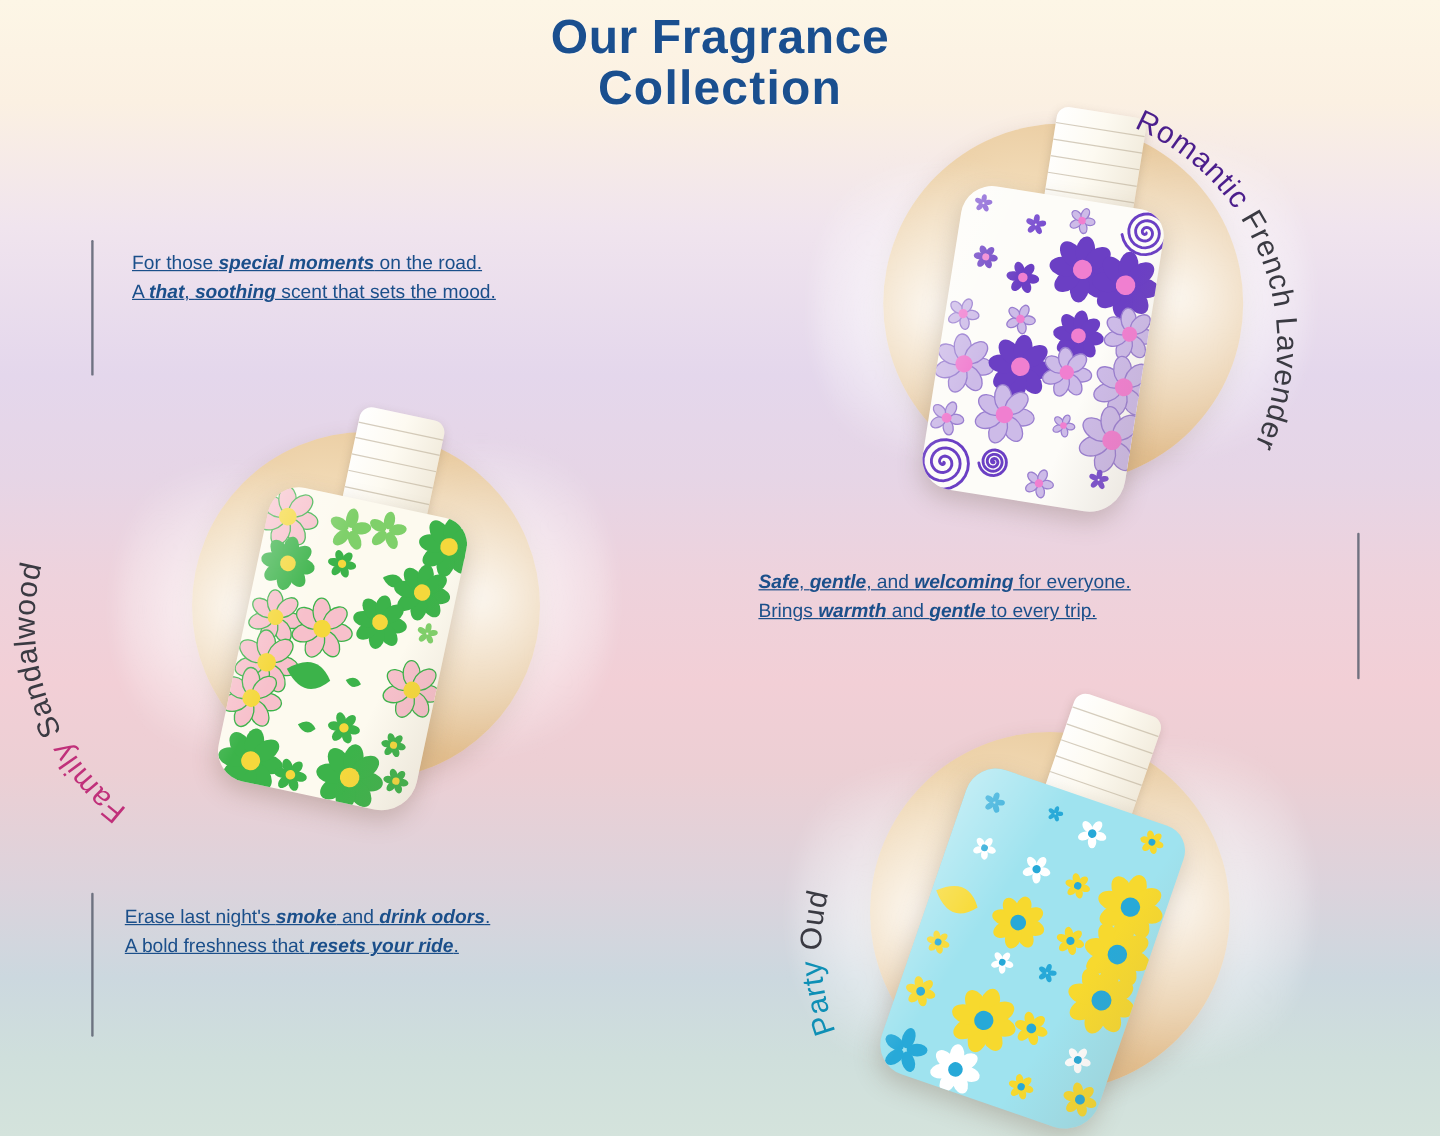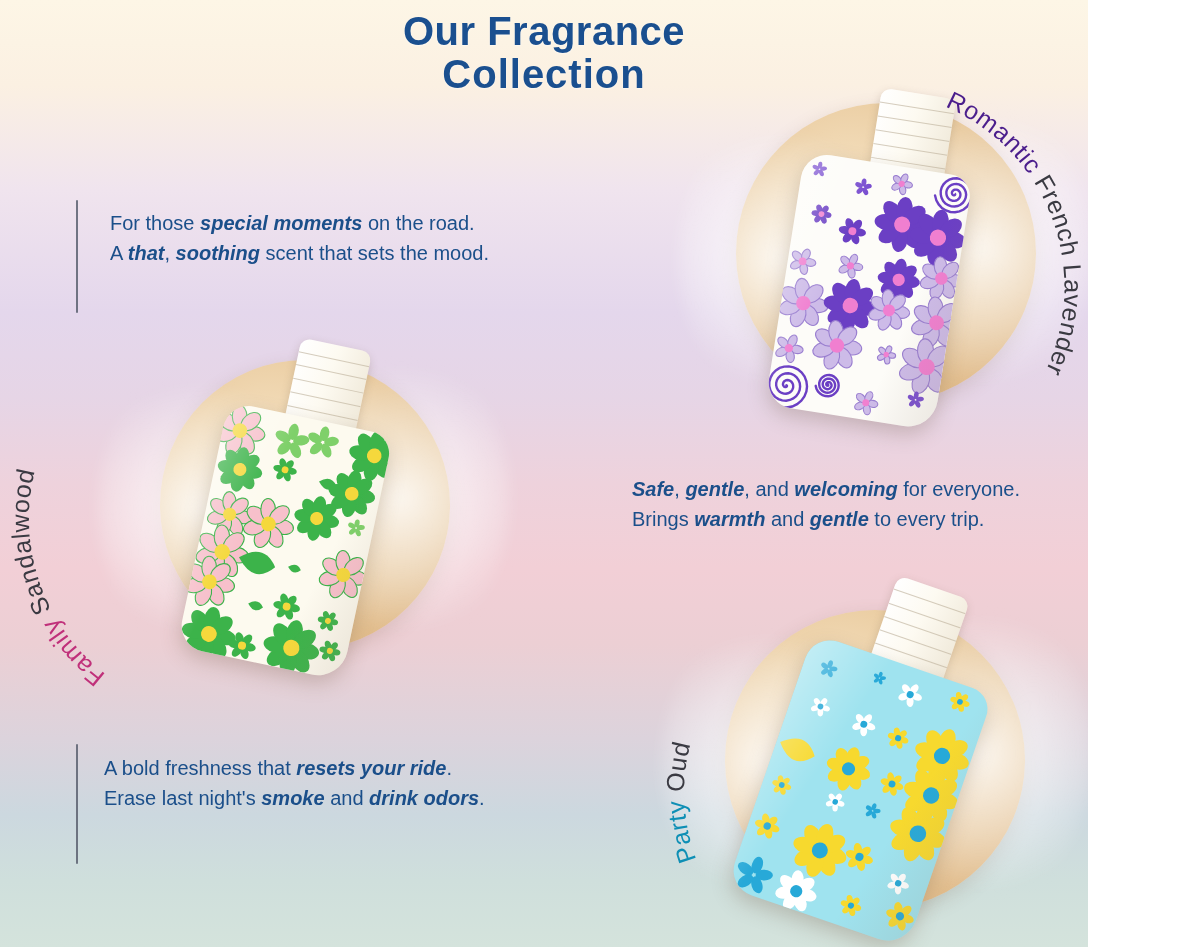--- a/index.html
+++ b/index.html
@@ -2,21 +2,21 @@
 <html><head>
 <meta charset="utf-8">
 <style>
   html,body{margin:0;padding:0;}
   body{
     width:1200px;height:947px;overflow:hidden;
     font-family:"Liberation Sans", sans-serif;
     position:relative;
   }
   .stage{
-    position:absolute;inset:0;width:1088px;height:947px;overflow:hidden;
+    position:absolute;inset:0;width:1200px;height:947px;overflow:hidden;
     background:linear-gradient(180deg,
       #fdf6e6 0%,
       #fbf0e2 9%,
       #f0e4ee 20%,
       #e4d7ec 33%,
       #e6d5e6 42%,
       #eed2dc 51%,
       #f2cfd6 60%,
       #eccfd4 68%,
       #dcd3dc 78%,
@@ -28,21 +28,21 @@
   
   .title{
     position:absolute;left:0;right:0;top:10px;text-align:center;
     color:#1a4f8f;
     font-size:40px;font-weight:700;letter-spacing:.5px;line-height:1.07;
     text-shadow:0 1px 2px rgba(255,255,255,.55);
   }
   .title .l2{display:block;font-weight:700;letter-spacing:1px;}
 
   
-  .tblock{position:absolute;color:#1b4f8a;font-size:20px;line-height:1.52;white-space:nowrap;}
+  .tblock{position:absolute;color:#1b4f8a;font-size:16px;line-height:1.52;white-space:nowrap;text-decoration:underline;}
   .tblock i{font-style:italic;font-weight:700;}
   .rule{position:absolute;width:2px;background:#5a6070;opacity:.85;border-radius:1px;}
 
   #block1{left:110px;top:208px;}
   #rule1{left:76px;top:200px;height:113px;}
   #block2{left:607px;top:474px;}
   #rule2{left:1131px;top:444px;height:122px;}
   #block3{left:104px;top:753px;}
   #rule3{left:76px;top:744px;height:120px;}
 
@@ -104,22 +104,22 @@
   </div>
 
   <div class="rule" id="rule2"></div>
   <div class="tblock" id="block2" style="color: rgb(27, 79, 138); margin-left: 25px;">
     <div><i>Safe</i><span>, </span><i>gentle</i><span>, and </span><i>welcoming</i><span> for everyone.</span></div>
     <div><span>Brings </span><i>warmth</i><span> and </span><i>gentle</i><span> to every trip.</span></div>
   </div>
 
   <div class="rule" id="rule3"></div>
   <div class="tblock" id="block3" style="color: rgb(27, 79, 138);">
+    <div><span>Erase last night's </span><i>smoke</i><span> and </span><i>drink odors</i><span>.</span></div>
     <div><span>A bold freshness that </span><i>resets your ride</i><span>.</span></div>
-    <div><span>Erase last night's </span><i>smoke</i><span> and </span><i>drink odors</i><span>.</span></div>
   </div>
 
   <div class="product" id="p-lavender" style="left:700px;top:85px;width:360px;height:360px;">
     <div class="disc" style="left: 36px; top: 18px; width: 300px; height: 300px; background: radial-gradient(circle at 38% 30%, rgb(246, 227, 196) 0%, rgb(232, 200, 154) 45%, rgb(221, 181, 131) 100%);"></div>
     <div class="mist" style="left:6px;top:0px;width:350px;height:340px;"></div>
 
     <div class="bottle" style="left:56px;top:0px;width:260px;height:350px;">
       <div class="cap" id="cap-lav" style="left:118px;top:8px;width:75px;height:98px;transform:rotate(9deg);">
           <div class="rib" style="top: 14.2857%;"></div>
           <div class="rib" style="top: 28.5714%;"></div>

